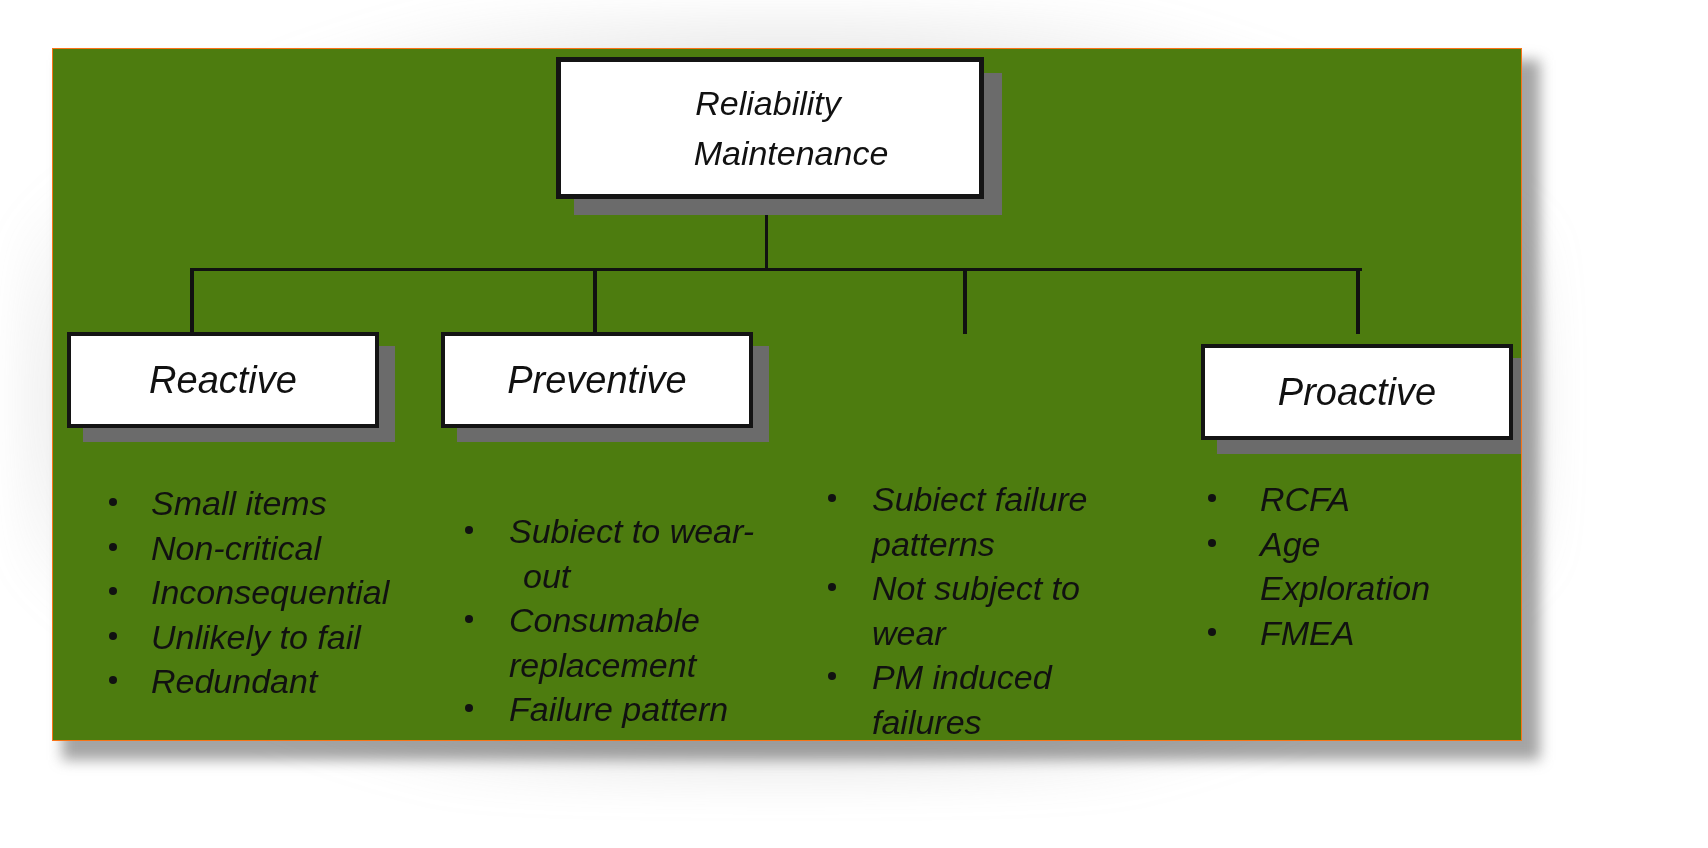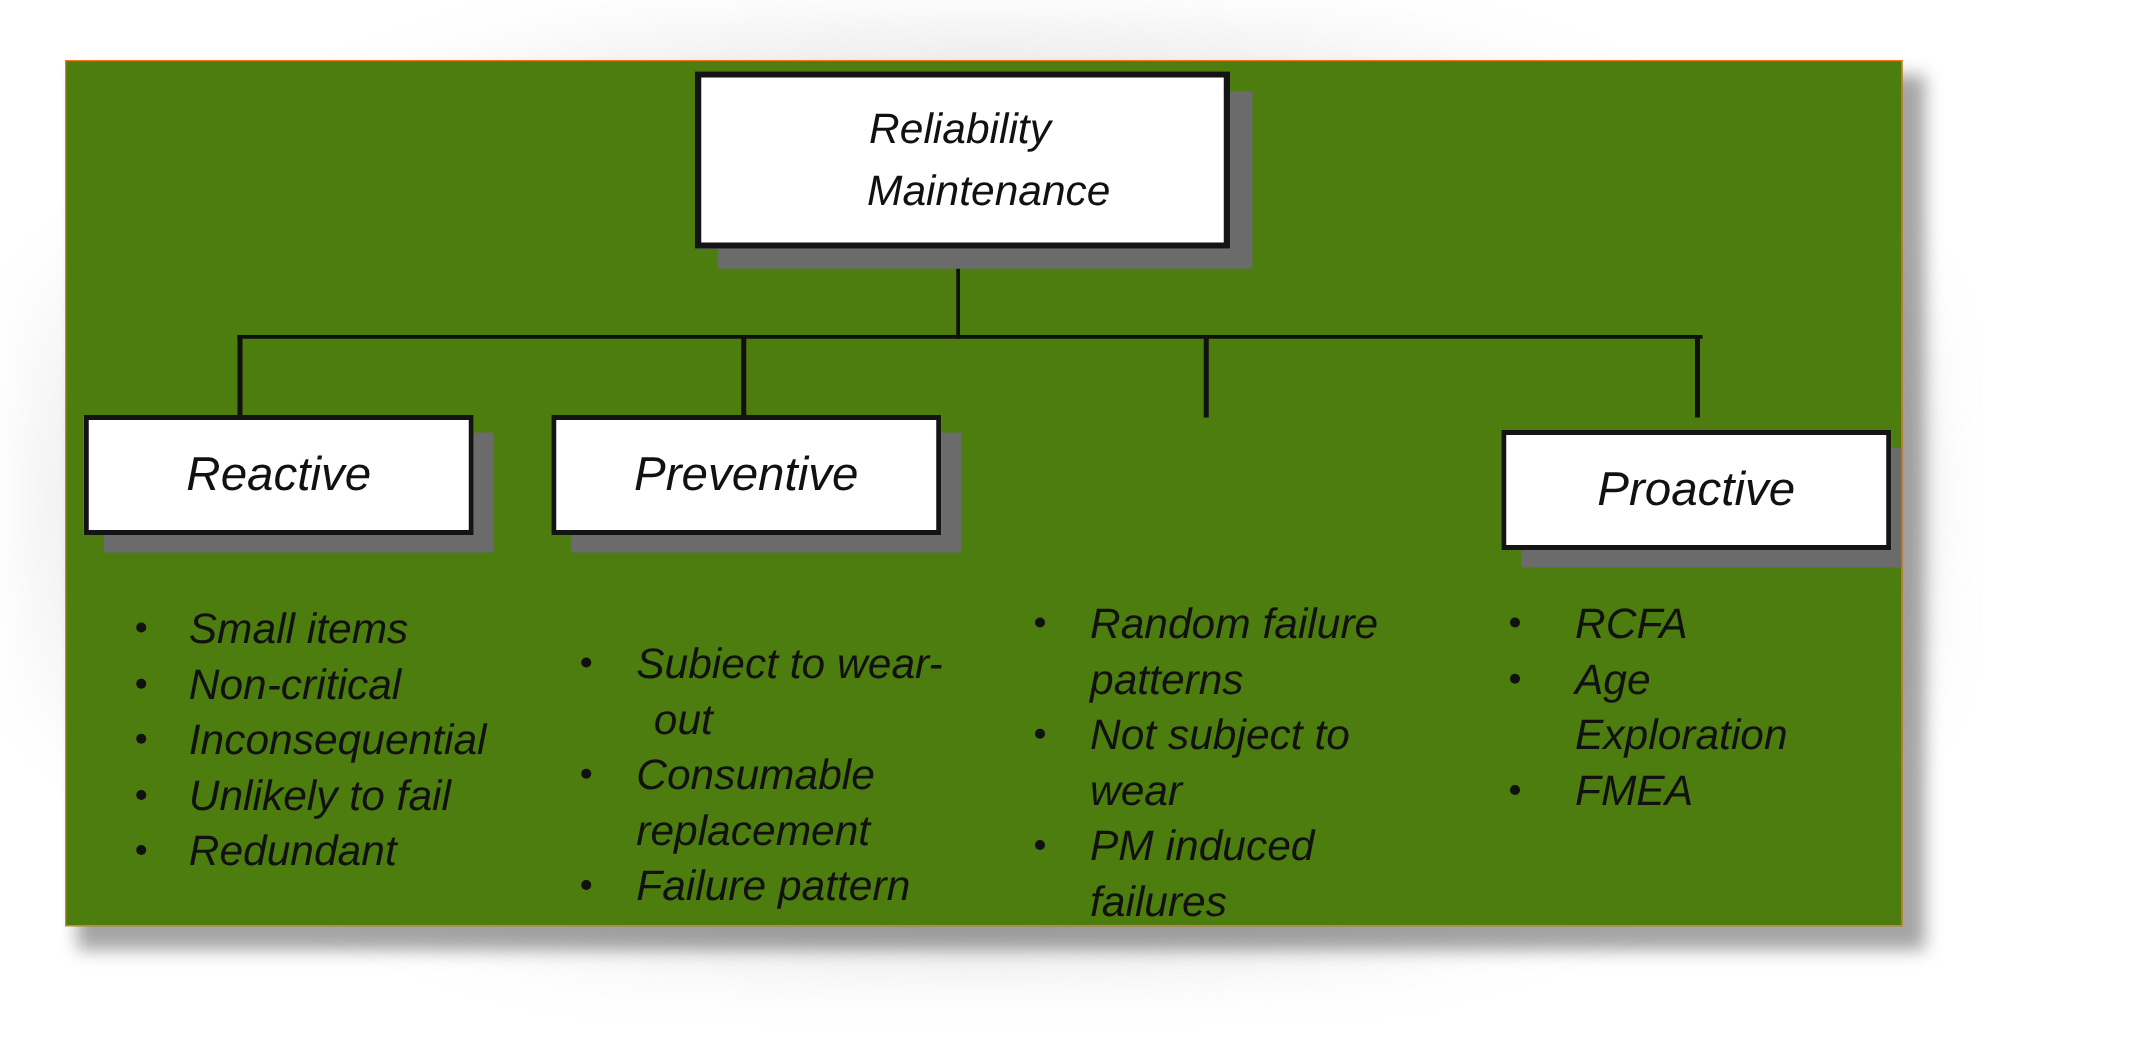--- a/index.html
+++ b/index.html
@@ -227,21 +227,21 @@
           <span class="bullet-dot"></span>
           <span class="bullet-text" style="padding-left: 44px;">Failure pattern known</span>
         </li>
       </ul>
     </div>
 
     <div class="col" style="left: 775px; top: 428px; width: 300px;">
       <ul class="bullet-list">
         <li class="bullet-item">
           <span class="bullet-dot"></span>
-          <span class="bullet-text" style="padding-left: 44px;">Random failure patterns</span>
+          <span class="bullet-text" style="padding-left: 44px;">Subiect failure patterns</span>
         </li>
         <li class="bullet-item">
           <span class="bullet-dot"></span>
           <span class="bullet-text" style="padding-left: 44px;">Not subject to wear</span>
         </li>
         <li class="bullet-item">
           <span class="bullet-dot"></span>
           <span class="bullet-text" style="padding-left: 44px;">PM induced failures</span>
         </li>
       </ul>

